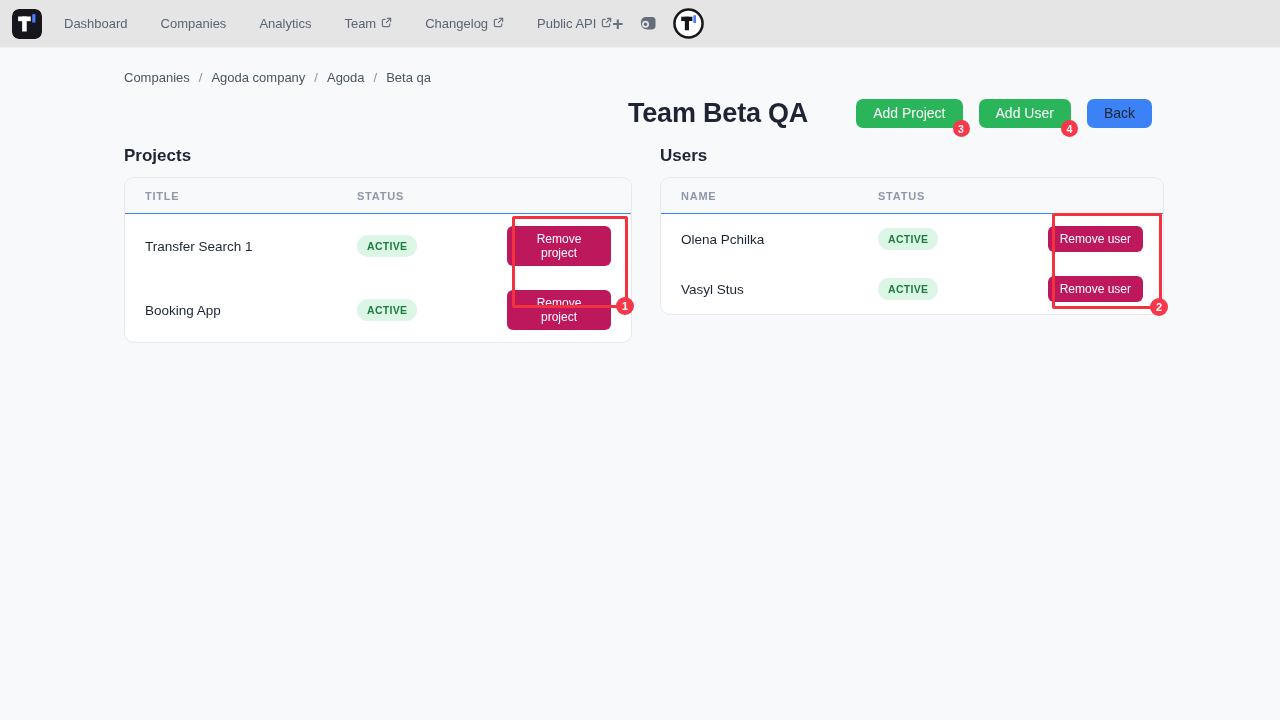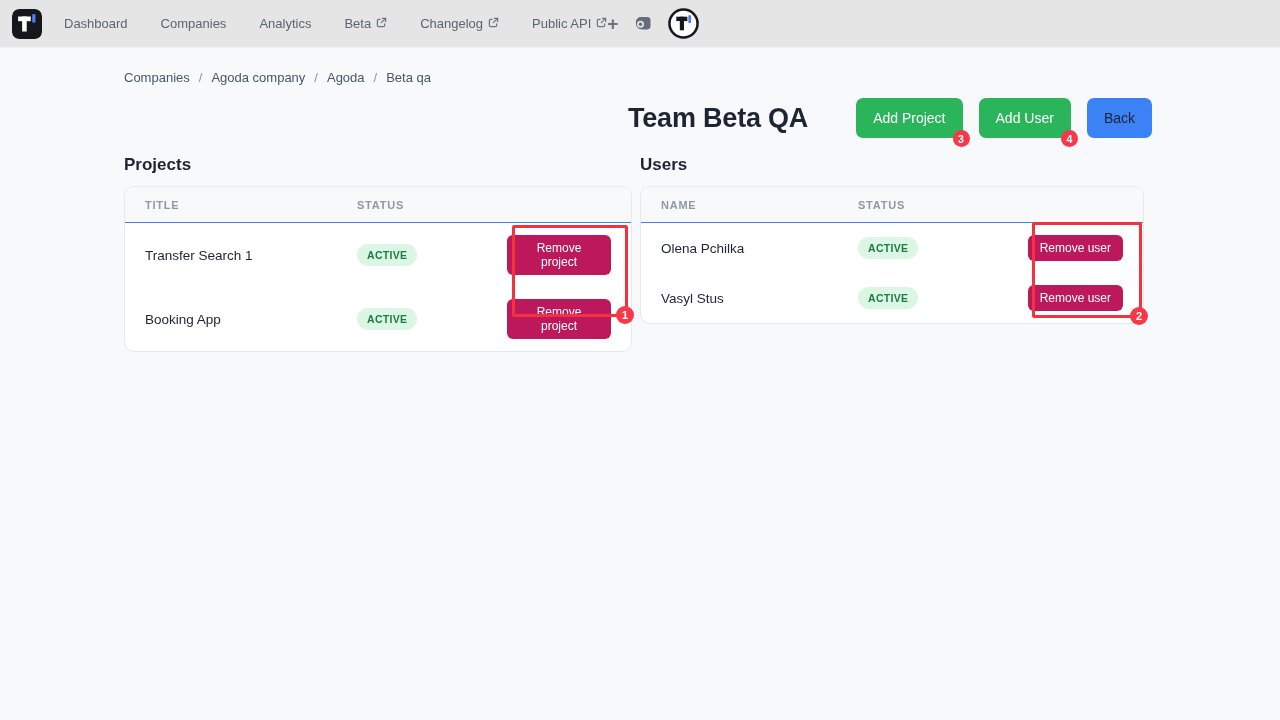--- a/index.html
+++ b/index.html
@@ -35,31 +35,31 @@
 
   .breadcrumb { display: flex; gap: 9px; font-size: 13px; margin-bottom: 13px; }
   .breadcrumb a { color: #4b5563; }
   .breadcrumb .sep { color: #8b94a3; }
 
   .title-row { display: flex; align-items: center; justify-content: flex-end; margin-bottom: 17px; gap: 48px; }
   h1 { margin: 0; font-size: 27px; font-weight: bold; color: #1d2433; letter-spacing: -0.2px; }
 
   .actions { display: flex; align-items: center; gap: 16px; }
   .btn-wrap { position: relative; }
-  .btn { border: none; border-radius: 7px; font-size: 14px; padding: 8px 17px; height: 40px; line-height: 13px; }
+  .btn { border: none; border-radius: 7px; font-size: 14px; padding: 8px 17px; height: 29px; line-height: 13px; }
   .btn-green { background: #2ab55a; color: #fff; }
   .btn-back { background: #3b82f6; color: #1d2433; }
   .num-badge {
     position: absolute; right: -7px; bottom: -9px; width: 17px; height: 17px;
     border-radius: 50%; background: #f7384b; color: #fff;
     font-size: 10.5px; font-weight: bold;
     display: flex; align-items: center; justify-content: center;
   }
 
-  .columns { display: grid; grid-template-columns: 508px 504px; gap: 8px; }
+  .columns { display: grid; grid-template-columns: 508px 504px; gap: 28px; }
   h2 { margin: 0 0 11px 0; font-size: 17px; font-weight: bold; color: #1d2433; }
 
   .card {
     background: #fff; border: 1px solid #e6e8ee; border-radius: 10px;
     position: relative;
   }
   table { width: 100%; border-collapse: collapse; }
   thead th {
     background: #f8f9fb; text-align: left;
     font-size: 11px; font-weight: bold; color: #8f98a8;
@@ -111,21 +111,21 @@
       <a href="#">
           <span>Dashboard</span>
         </a>
       <a href="#">
           <span>Companies</span>
         </a>
       <a href="#">
           <span>Analytics</span>
         </a>
       <a href="#">
-          <span>Beta</span>
+          <span>Team</span>
         <svg class="ext-icon" width="11" height="11" viewBox="0 0 12 12" fill="none" stroke="#6b7280" stroke-width="1.3" stroke-linecap="round" stroke-linejoin="round">
             <path d="M4.5 2.5H3A1.5 1.5 0 0 0 1.5 4v5A1.5 1.5 0 0 0 3 10.5h5A1.5 1.5 0 0 0 9.5 9V7.5"></path>
             <path d="M7 1.5h3.5V5"></path>
             <path d="M10.5 1.5 5.8 6.2"></path>
           </svg>
       </a>
       <a href="#">
           <span>Changelog</span>
         <svg class="ext-icon" width="11" height="11" viewBox="0 0 12 12" fill="none" stroke="#6b7280" stroke-width="1.3" stroke-linecap="round" stroke-linejoin="round">
             <path d="M4.5 2.5H3A1.5 1.5 0 0 0 1.5 4v5A1.5 1.5 0 0 0 3 10.5h5A1.5 1.5 0 0 0 9.5 9V7.5"></path>

